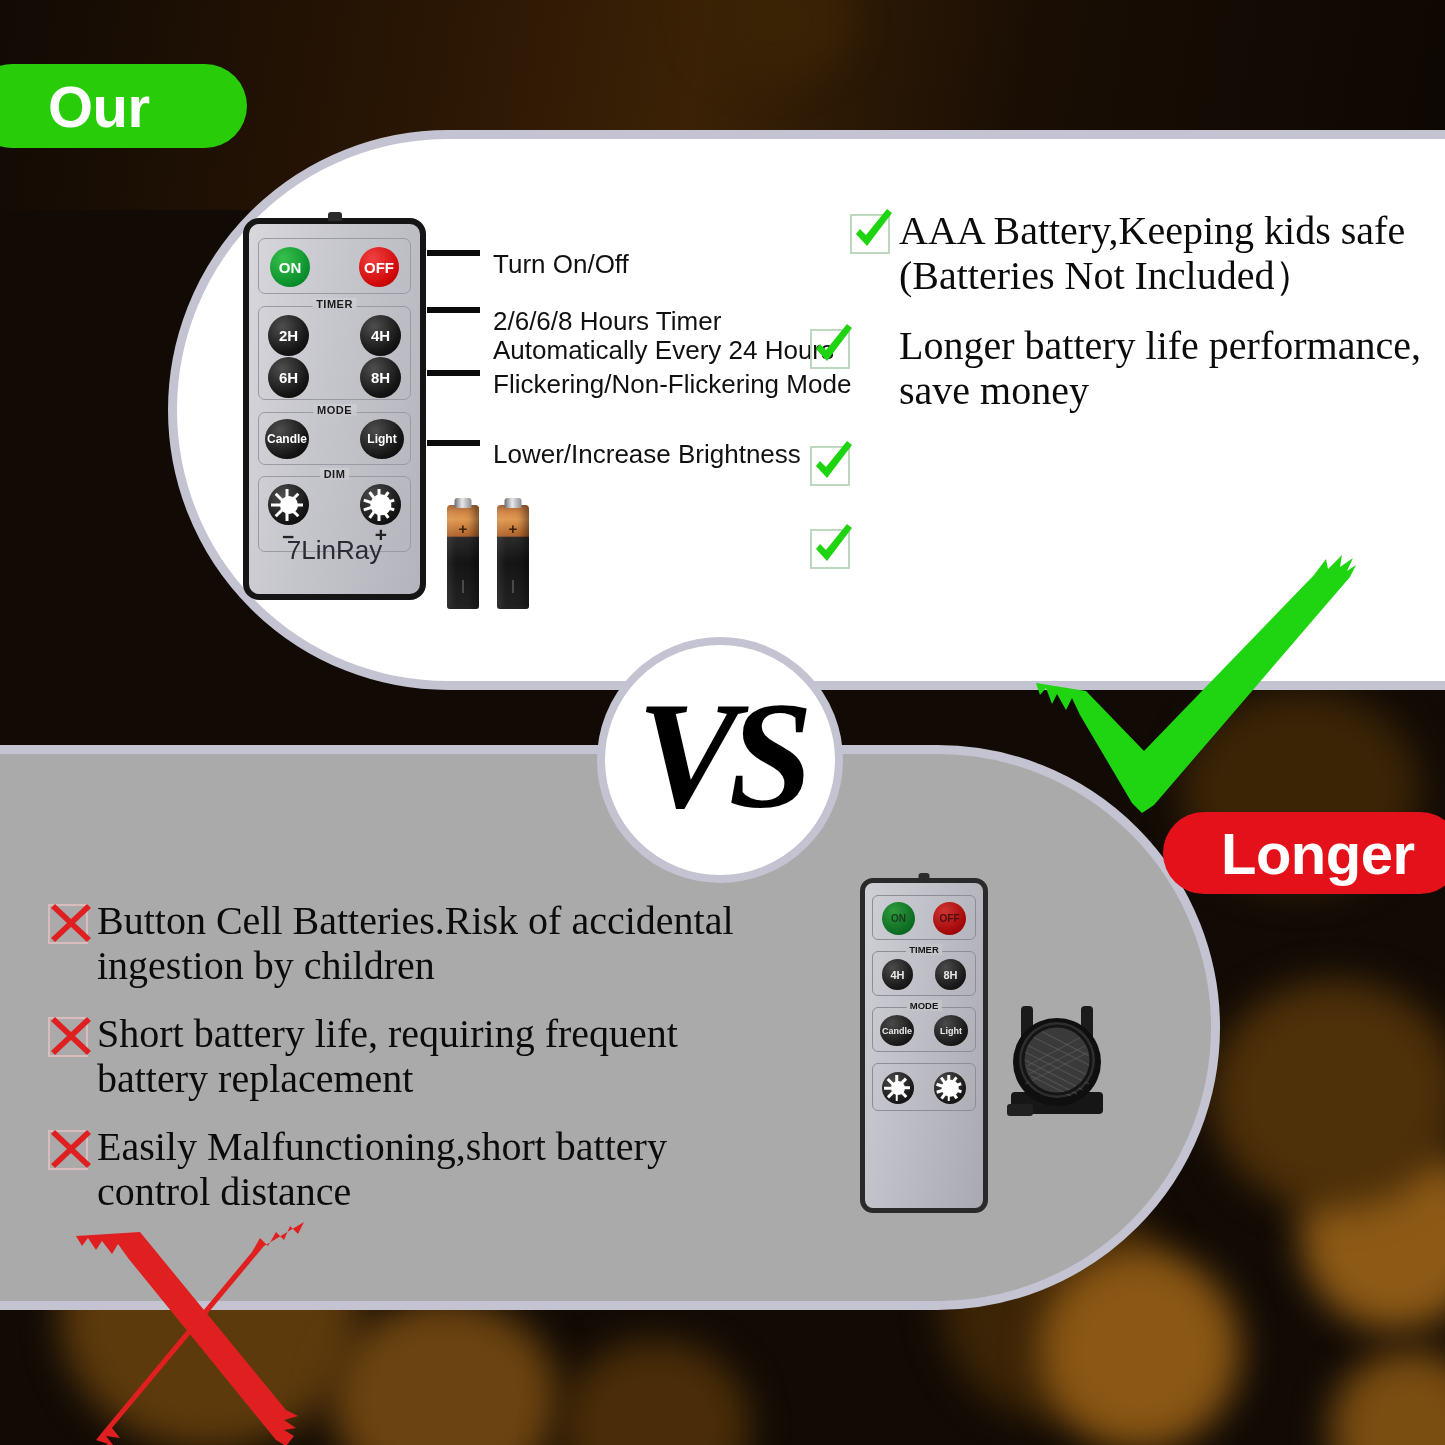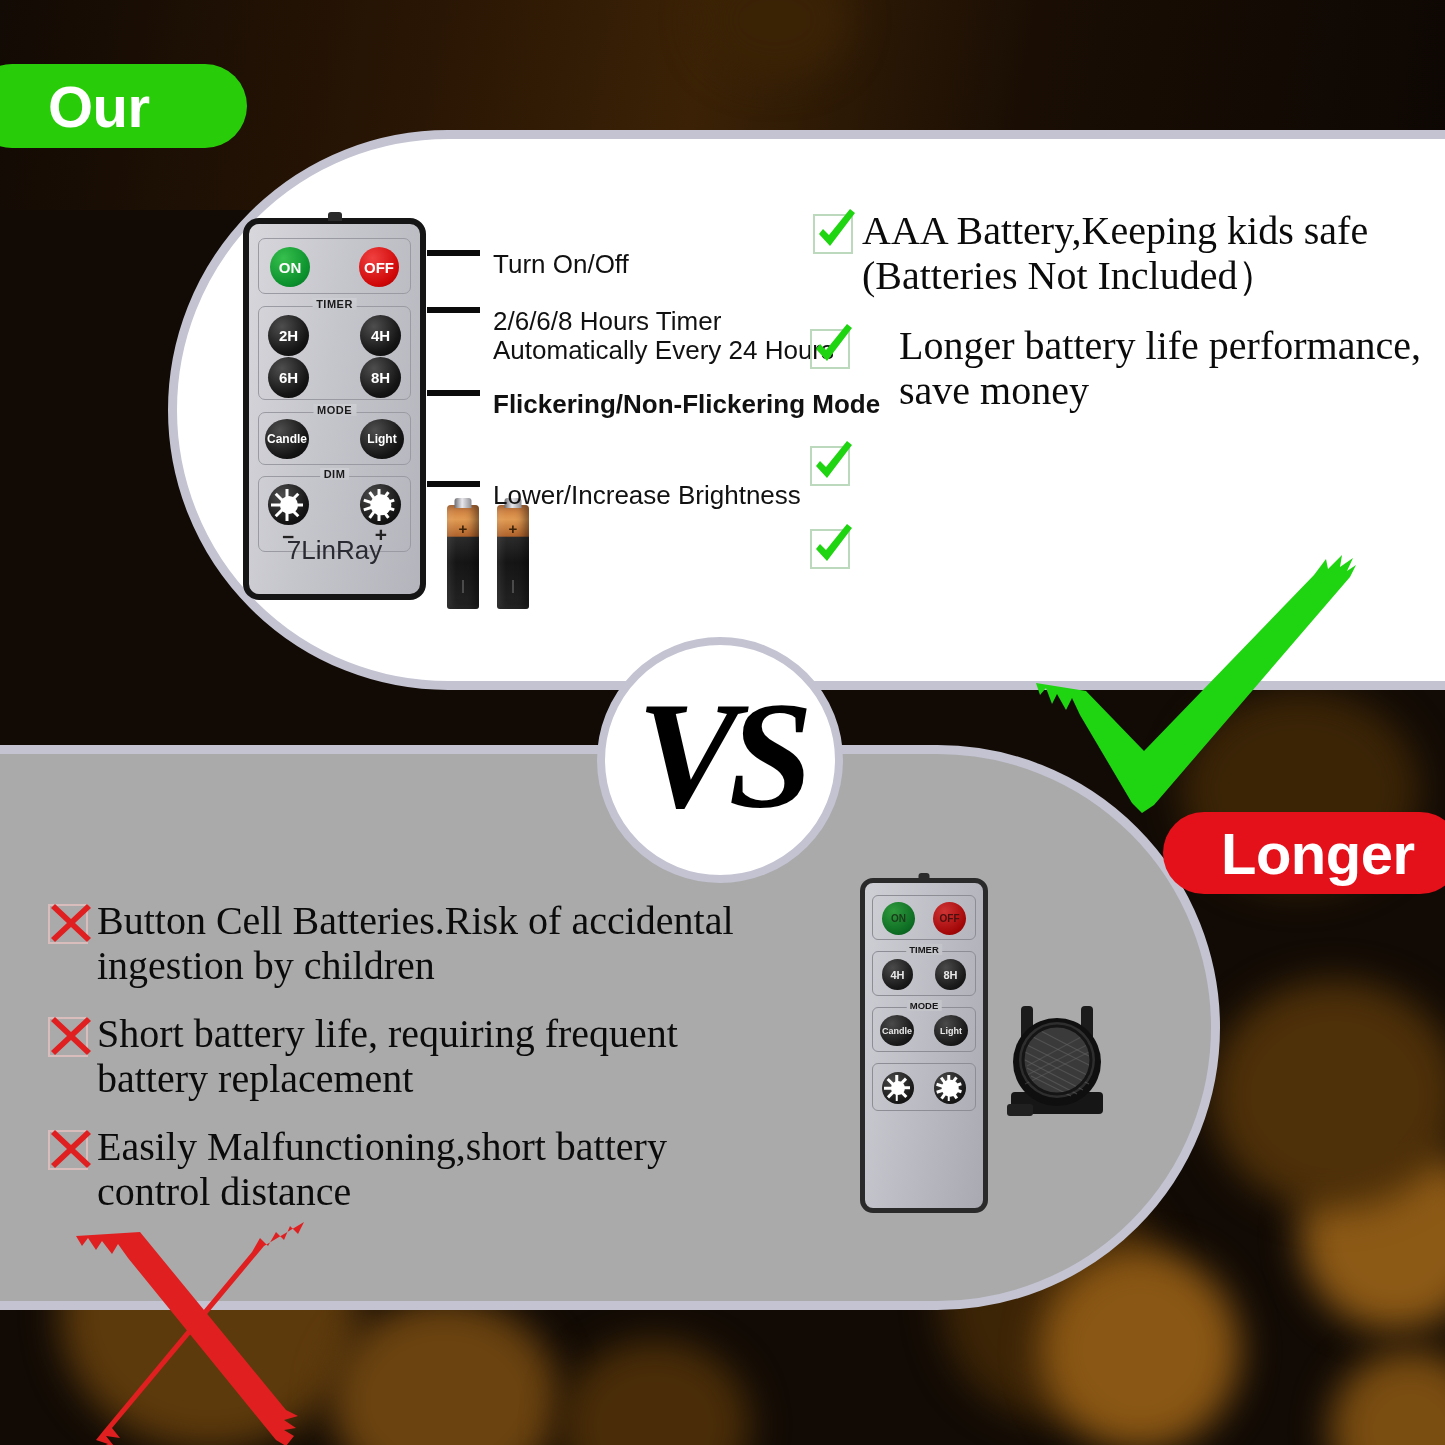--- a/index.html
+++ b/index.html
@@ -302,30 +302,30 @@
 
 <div class="callout" style="left:427px;top:250px;">
   <span class="lead"></span>
   <span class="ctxt">Turn On/Off</span>
 </div>
 <div class="callout" style="left:427px;top:307px;">
   <span class="lead"></span>
   <span class="ctxt">2/6/6/8 Hours Timer
 Automatically Every 24 Hours</span>
 </div>
-<div class="callout" style="left:427px;top:390px;font-weight:bold;">
+<div class="callout" style="left:427px;top:370px;">
   <span class="lead"></span>
   <span class="ctxt">Flickering/Non-Flickering Mode</span>
 </div>
-<div class="callout" style="left:427px;top:440px;margin-top:41px;">
+<div class="callout" style="left:427px;top:440px;">
   <span class="lead"></span>
   <span class="ctxt">Lower/Increase Brightness</span>
 </div>
 
-<div class="bul" style="left:813px;top:208px;">
+<div class="bul" style="left:850px;top:208px;">
   <span class="mark check">
     <svg viewBox="0 0 52 52">
         <path d="M9 27 L20 39 L45 6 L40 2 L19 28 L13 22 Z" fill="#1fd410"></path>
       </svg>
   </span>
   <span class="btxt">AAA Battery,Keeping kids safe
 (Batteries Not Included）</span>
 </div>
 <div class="bul" style="left:810px;top:323px;gap:40px;">
   <span class="mark check">

